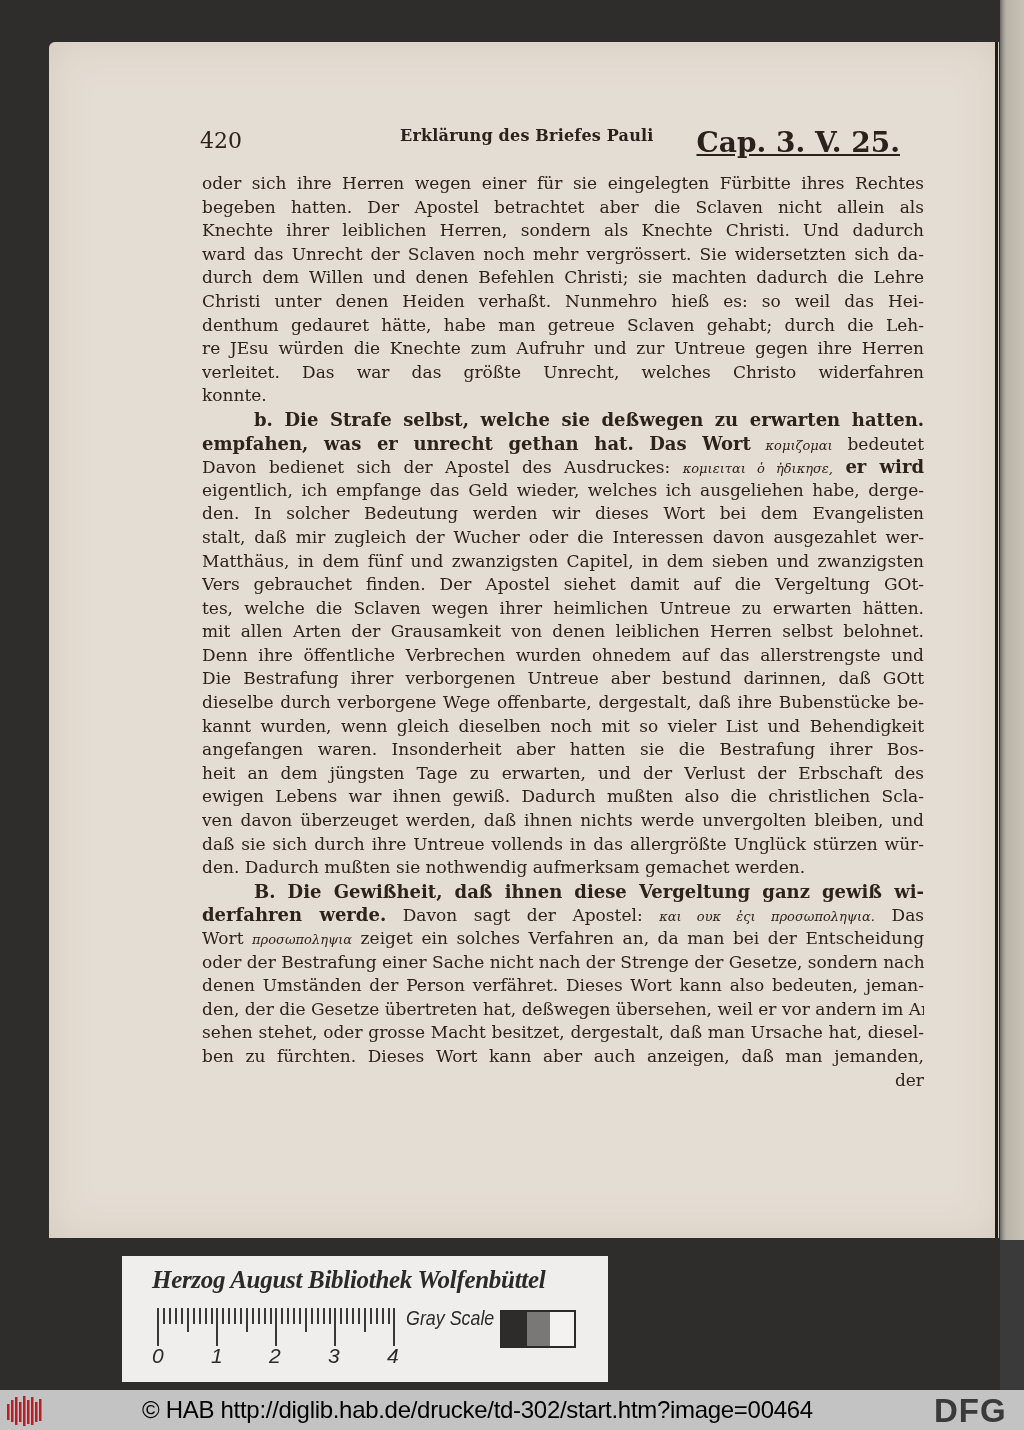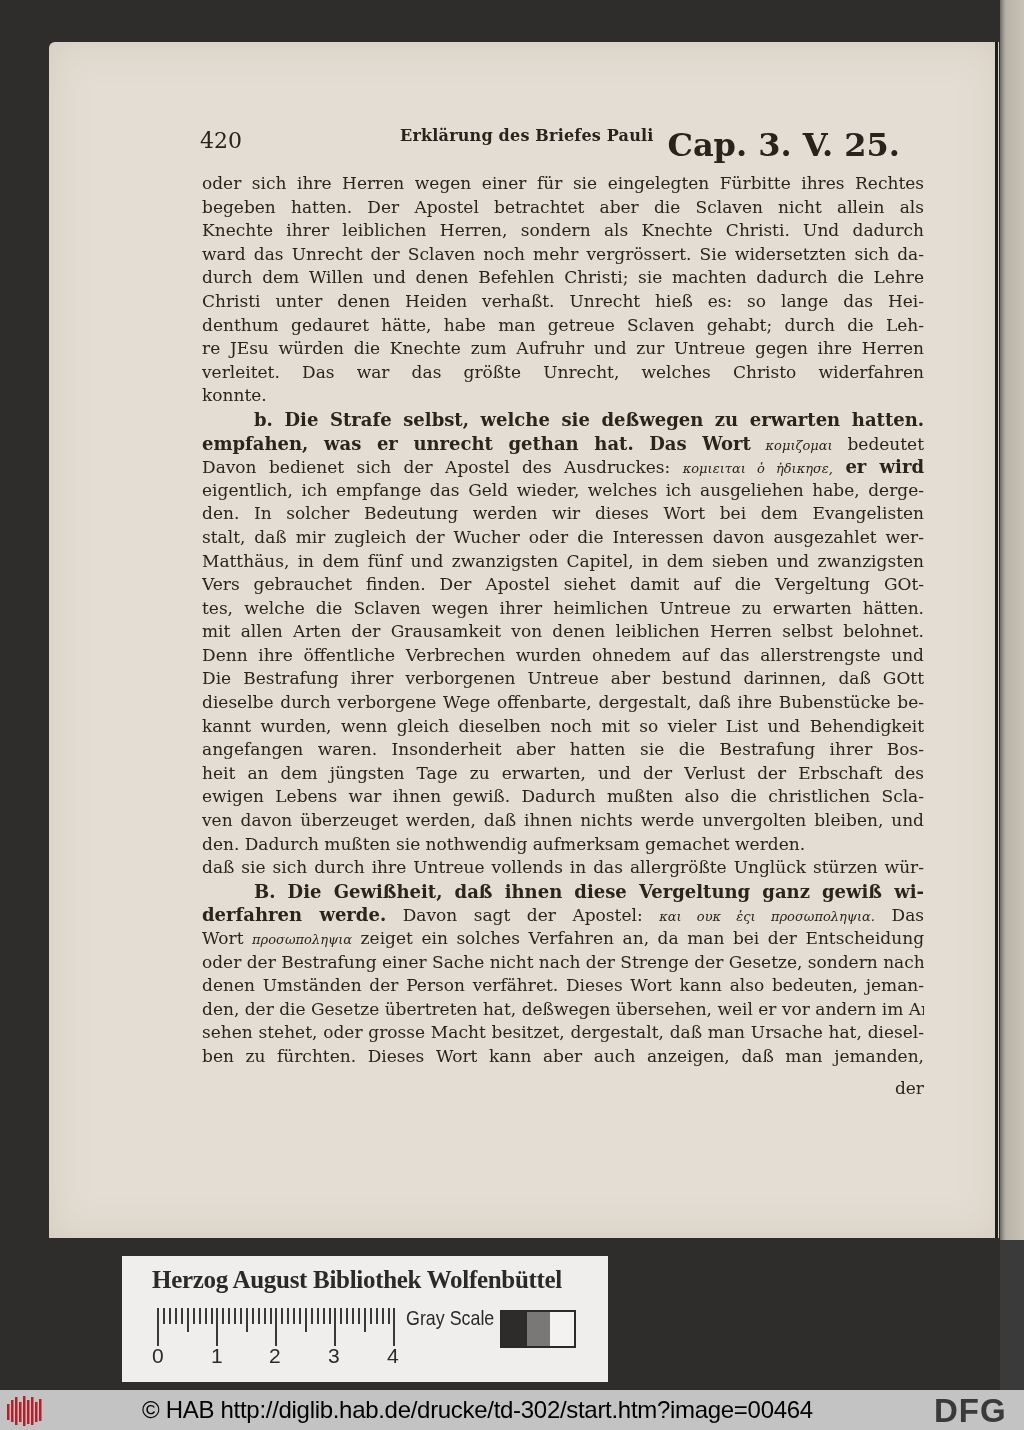--- a/index.html
+++ b/index.html
@@ -27,42 +27,43 @@
   }
   .page-edge {
     position:absolute; left:995px; top:42px; width:3px; height:1196px; background:#1e1d1c;
   }
   .header {
     position:absolute; left:200px; top:124px; width:700px; height:34px;
     color:#2a221b;
   }
   .header .pno { position:absolute; left:0; top:4px; font-size:22px; font-family:"DejaVu Serif", serif; }
   .header .title { position:absolute; left:200px; top:2px; font-size:16px; font-weight:bold; font-family:"DejaVu Serif", serif; letter-spacing:0.2px; }
-  .header .cap { position:absolute; right:0; top:2px; font-size:32px; font-weight:bold; font-family:"DejaVu Serif", serif; }
+  .header .cap { position:absolute; right:0; top:2px; font-size:28px; font-weight:bold; font-family:"DejaVu Serif", serif;text-decoration:underline; }
 
   .body-text {
     position:absolute; left:202px; top:172px; width:722px;
     color:#2c231b;
     font-family:"DejaVu Serif", serif;
     font-size:17px;
   }
   .line {
     height:23.6px; line-height:23.6px; white-space:nowrap;
     text-align:justify; text-align-last:justify; overflow:hidden;
   }
   .line.last { text-align-last:left; }
   .line.indent { padding-left:52px; }
-  .line.right { text-align:left; text-align-last:right;margin-top:8px; }
+  .line.right { text-align:left; text-align-last:right; }
   .line .bold { font-weight:bold; font-size:18px; }
   .line .greek { font-style:italic; font-size:13px; }
 
   .ruler-card {
     position:absolute; left:122px; top:1256px; width:486px; height:126px;
     background:#efeeec;
     color:#2c2a28;
+    font-style:italic;
   }
   .ruler-card .lib {
     position:absolute; left:30px; top:10px;
     font-family:"Liberation Serif", serif; font-weight:bold; font-size:25px; letter-spacing:-0.3px;
   }
   .ruler-card .gray-label {
     position:absolute; left:284px; top:50px;
     font-family:"Liberation Sans", sans-serif; font-size:21px; transform:scaleX(0.85); transform-origin:left;
   }
   .ruler-card .gray-boxes {
@@ -107,21 +108,21 @@
   <span class="title">Erklärung des Briefes Pauli</span>
   <span class="cap">Cap. 3. V. 25.</span>
 </div>
 
 <div class="body-text">
   <div class="line">oder sich ihre Herren wegen einer für sie eingelegten Fürbitte ihres Rechtes</div>
   <div class="line">begeben hatten.   Der Apostel betrachtet aber die Sclaven nicht allein als</div>
   <div class="line">Knechte ihrer leiblichen Herren, sondern als Knechte Christi.   Und dadurch</div>
   <div class="line">ward das Unrecht der Sclaven noch mehr vergrössert. Sie widersetzten sich da-</div>
   <div class="line">durch dem Willen und denen Befehlen Christi; sie machten dadurch die Lehre</div>
-  <div class="line">Christi unter denen Heiden verhaßt.   Unrecht hieß es:  so lange das Hei-</div>
+  <div class="line">Christi unter denen Heiden verhaßt.   Nunmehro hieß es:  so weil das Hei-</div>
   <div class="line">denthum gedauret hätte, habe man getreue Sclaven gehabt;   durch die Leh-</div>
   <div class="line">re JEsu würden die Knechte zum Aufruhr und zur Untreue gegen ihre Herren</div>
   <div class="line">verleitet.   Das war das größte Unrecht, welches Christo widerfahren</div>
   <div class="line last">konnte.</div>
 
   <div class="line indent"><span class="bold">b. Die Strafe selbst, welche sie deßwegen zu erwarten hatten.</span></div>
   <div class="line">
     <span class="bold">empfahen, was er unrecht gethan hat.   Das Wort</span>
     <span class="greek">κομιζομαι</span>
     <span>bedeutet</span>
@@ -139,22 +140,22 @@
   <div class="line">tes, welche die Sclaven wegen ihrer heimlichen Untreue zu erwarten hätten.</div>
   <div class="line">mit allen Arten der Grausamkeit von denen leiblichen Herren selbst belohnet.</div>
   <div class="line">Denn ihre öffentliche Verbrechen wurden ohnedem auf das allerstrengste und</div>
   <div class="line">Die Bestrafung ihrer verborgenen Untreue aber bestund darinnen, daß GOtt</div>
   <div class="line">dieselbe durch verborgene Wege offenbarte, dergestalt, daß ihre Bubenstücke be-</div>
   <div class="line">kannt wurden, wenn gleich dieselben noch mit so vieler List und Behendigkeit</div>
   <div class="line">angefangen waren.   Insonderheit aber hatten sie die Bestrafung ihrer Bos-</div>
   <div class="line">heit an dem jüngsten Tage zu erwarten, und der Verlust der Erbschaft des</div>
   <div class="line">ewigen Lebens war ihnen gewiß.   Dadurch mußten also die christlichen Scla-</div>
   <div class="line">ven davon überzeuget werden, daß ihnen nichts werde unvergolten bleiben, und</div>
+  <div class="line">daß sie sich durch ihre Untreue vollends in das allergrößte Unglück stürzen wür-</div>
   <div class="line last">den.   Dadurch mußten sie nothwendig aufmerksam gemachet werden.</div>
-  <div class="line">daß sie sich durch ihre Untreue vollends in das allergrößte Unglück stürzen wür-</div>
 
   <div class="line indent"><span class="bold">B. Die Gewißheit, daß ihnen diese Vergeltung ganz gewiß wi-</span></div>
   <div class="line">
     <span class="bold">derfahren werde.</span>
     <span>Davon sagt der Apostel:</span>
     <span class="greek">και ουκ ἐςι προσωποληψια.</span>
     <span>Das</span>
   </div>
   <div class="line">
     <span>Wort</span>

